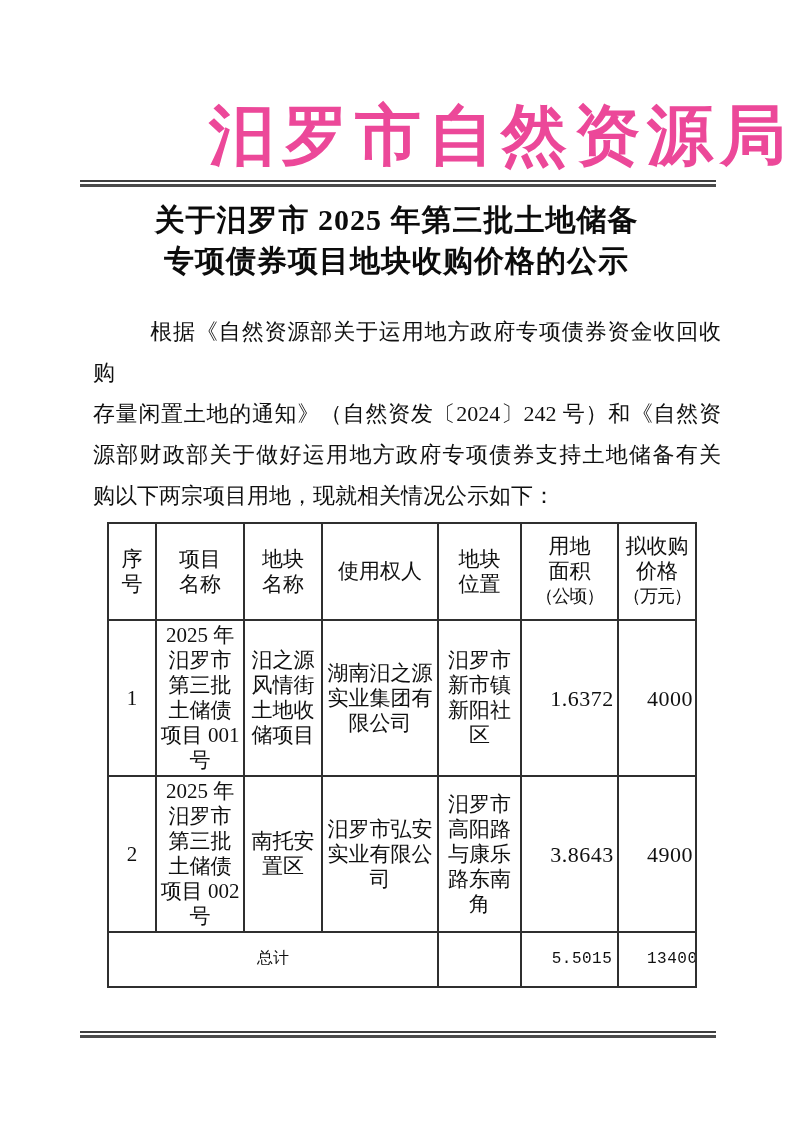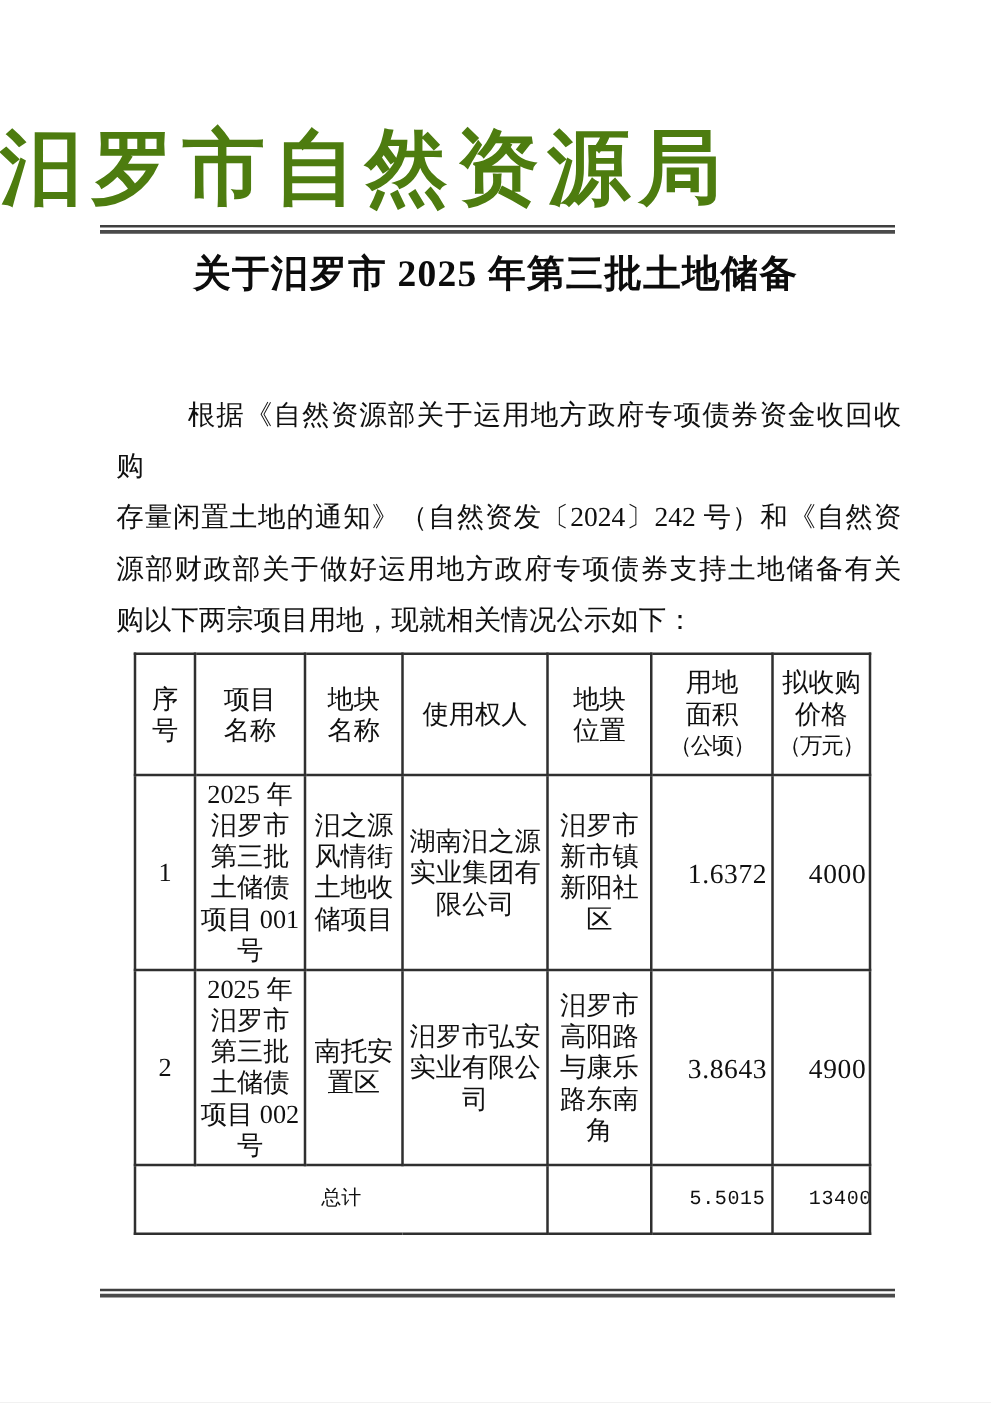--- a/index.html
+++ b/index.html
@@ -17,26 +17,26 @@
     color: #151515;
     overflow: hidden;
   }
 
   
   .org-name {
     position: absolute;
     top: 100px;
     left: 0;
     width: 100%;
-    text-align: left;
+    text-align: right;
     font-size: 66px;
     line-height: 72px;
     font-weight: 700;
     letter-spacing: 7px;
-    color: #4d7c0f;
+    color: #ec4899;
     white-space: nowrap;
   }
 
   
   .double-rule {
     position: absolute;
     left: 80px;
     width: 636px;
   }
   .double-rule .rule-a {
@@ -117,20 +117,21 @@
 
   <div class="org-name">汨罗市自然资源局</div>
 
   <div class="double-rule header-rule">
     <div class="rule-a"></div>
     <div class="rule-b"></div>
   </div>
 
   <div class="doc-title">
     <div>关于汨罗市 2025 年第三批土地储备</div>
+    <div>专项债券项目地块收购价格的公示</div>
   </div>
 
   <div class="body-text">
     <div class="body-line first">根据《自然资源部关于运用地方政府专项债券资金收回收购</div>
     <div class="body-line">存量闲置土地的通知》（自然资发〔2024〕242 号）和《自然资</div>
     <div class="body-line">源部财政部关于做好运用地方政府专项债券支持土地储备有关</div>
     <div class="body-line last">购以下两宗项目用地，现就相关情况公示如下：</div>
   </div>
 
   <table class="land-table">

